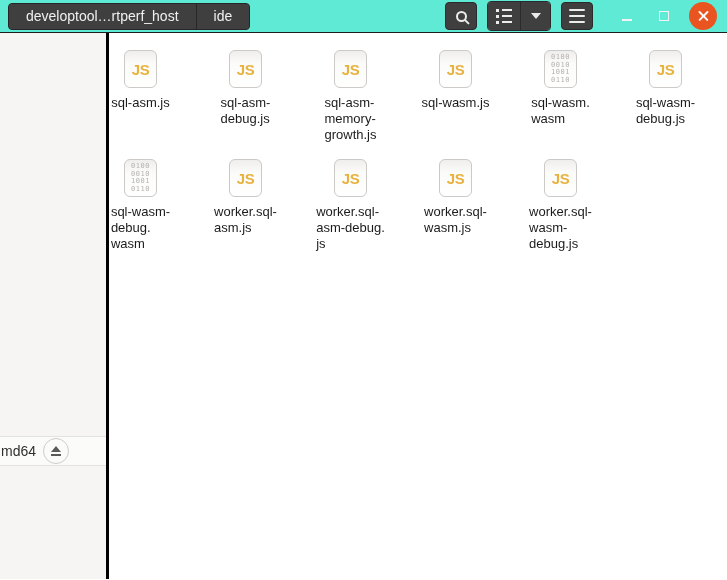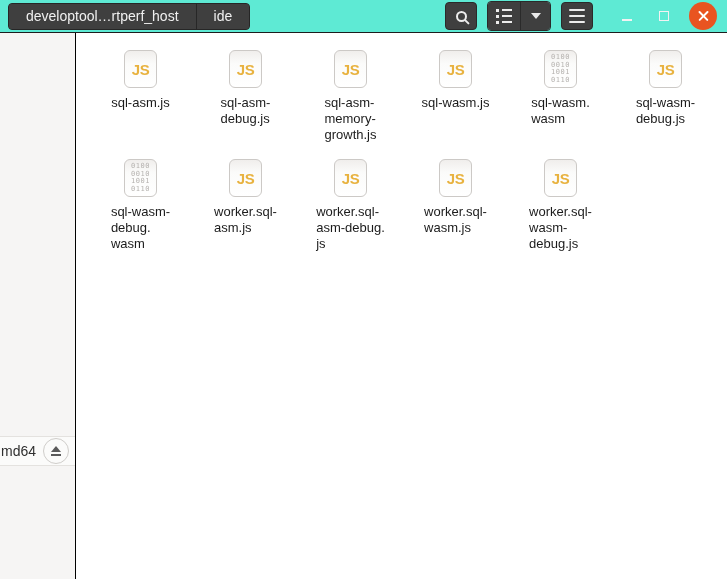--- a/index.html
+++ b/index.html
@@ -60,22 +60,22 @@
   .min-glyph { width:10px; height:2px; background:#f2f2f2; transform:translateY(4px); }
   .max-glyph { width:10px; height:10px; border:1.5px solid #f2f2f2; }
   .wc.close { width:28px; height:28px; border-radius:50%; background:#E95420; }
   .wc.close .x { position:absolute; width:13px; height:1.7px; background:#ffffff; border-radius:1px; left:7.5px; top:13px; }
   .wc.close .x.a { transform:rotate(45deg); }
   .wc.close .x.b { transform:rotate(-45deg); }
 
   
   .winbody { position:relative; width:727px; height:546px; background:#ffffff; }
   .sidebar {
-    position:absolute; left:0; top:0; width:76px; height:100%;
-    background:#f6f5f4; border-right:1px solid #000000;
+    position:absolute; left:0; top:0; width:109px; height:100%;
+    background:#f6f5f4; border-right:3px solid #000000;
   }
   .volume-row {
     position:absolute; left:0; top:403px; width:100%; height:30px;
     background:#fbfbfa; border-top:1px solid #e4e2df; border-bottom:1px solid #e4e2df;
     display:flex; align-items:center; padding-left:1px; cursor:default;
   }
   .volume-label { font-size:14px; color:#2f2f2f; white-space:nowrap; overflow:hidden; }
   .eject {
     appearance:none; margin-left:7px; width:26px; height:26px; border-radius:50%;
     border:1px solid #cfcdca; background:#fbfbfa; flex:0 0 auto;

